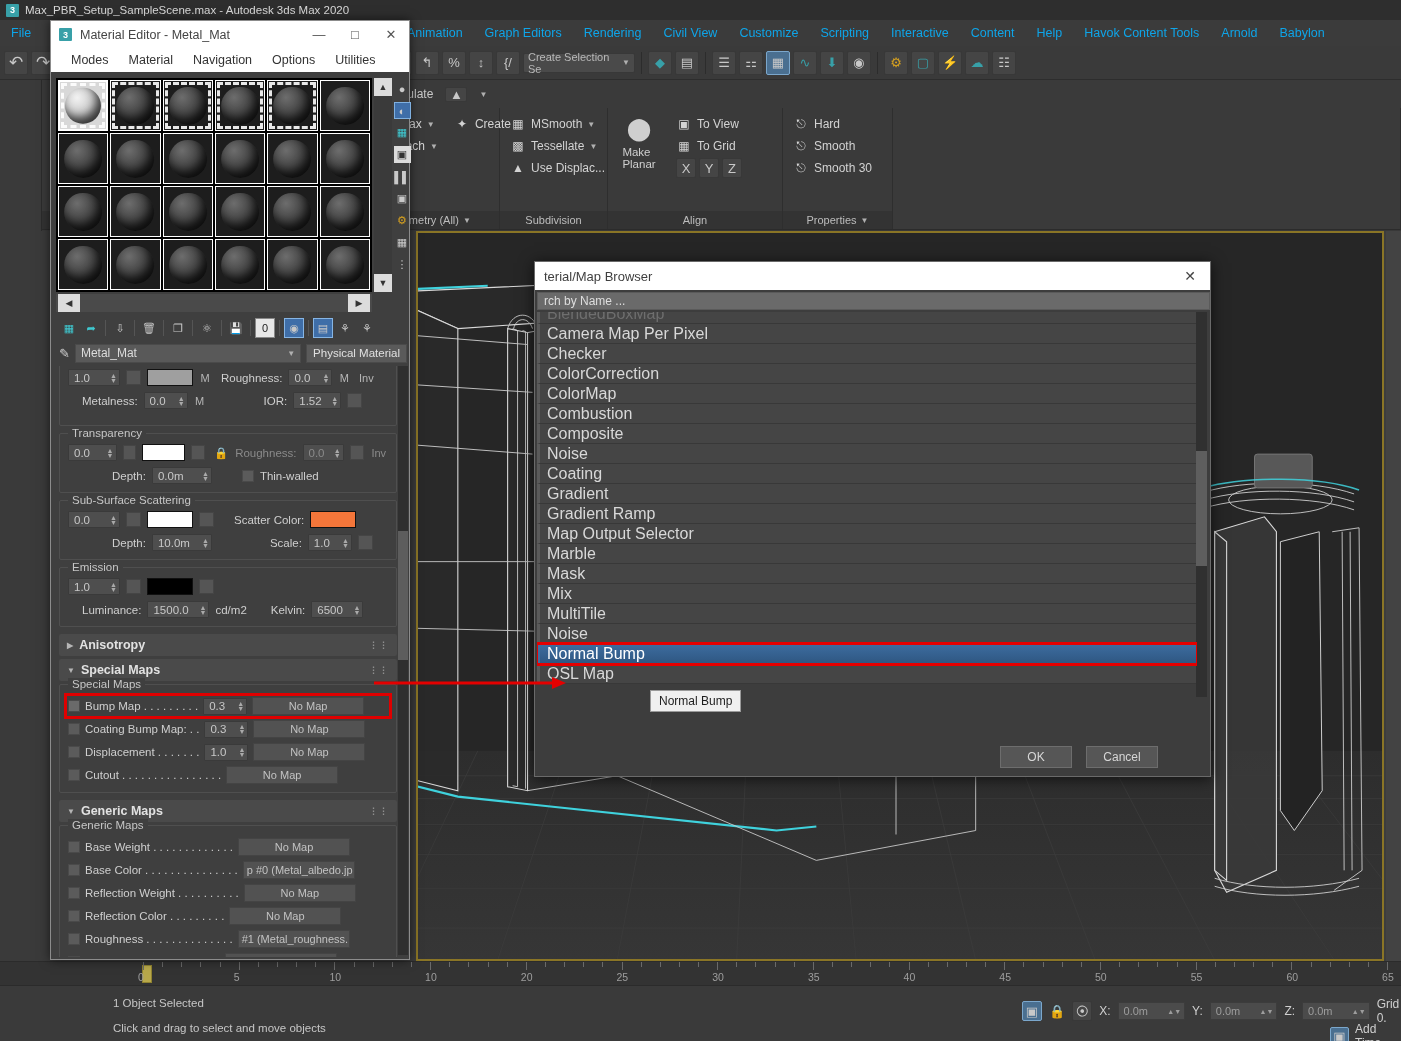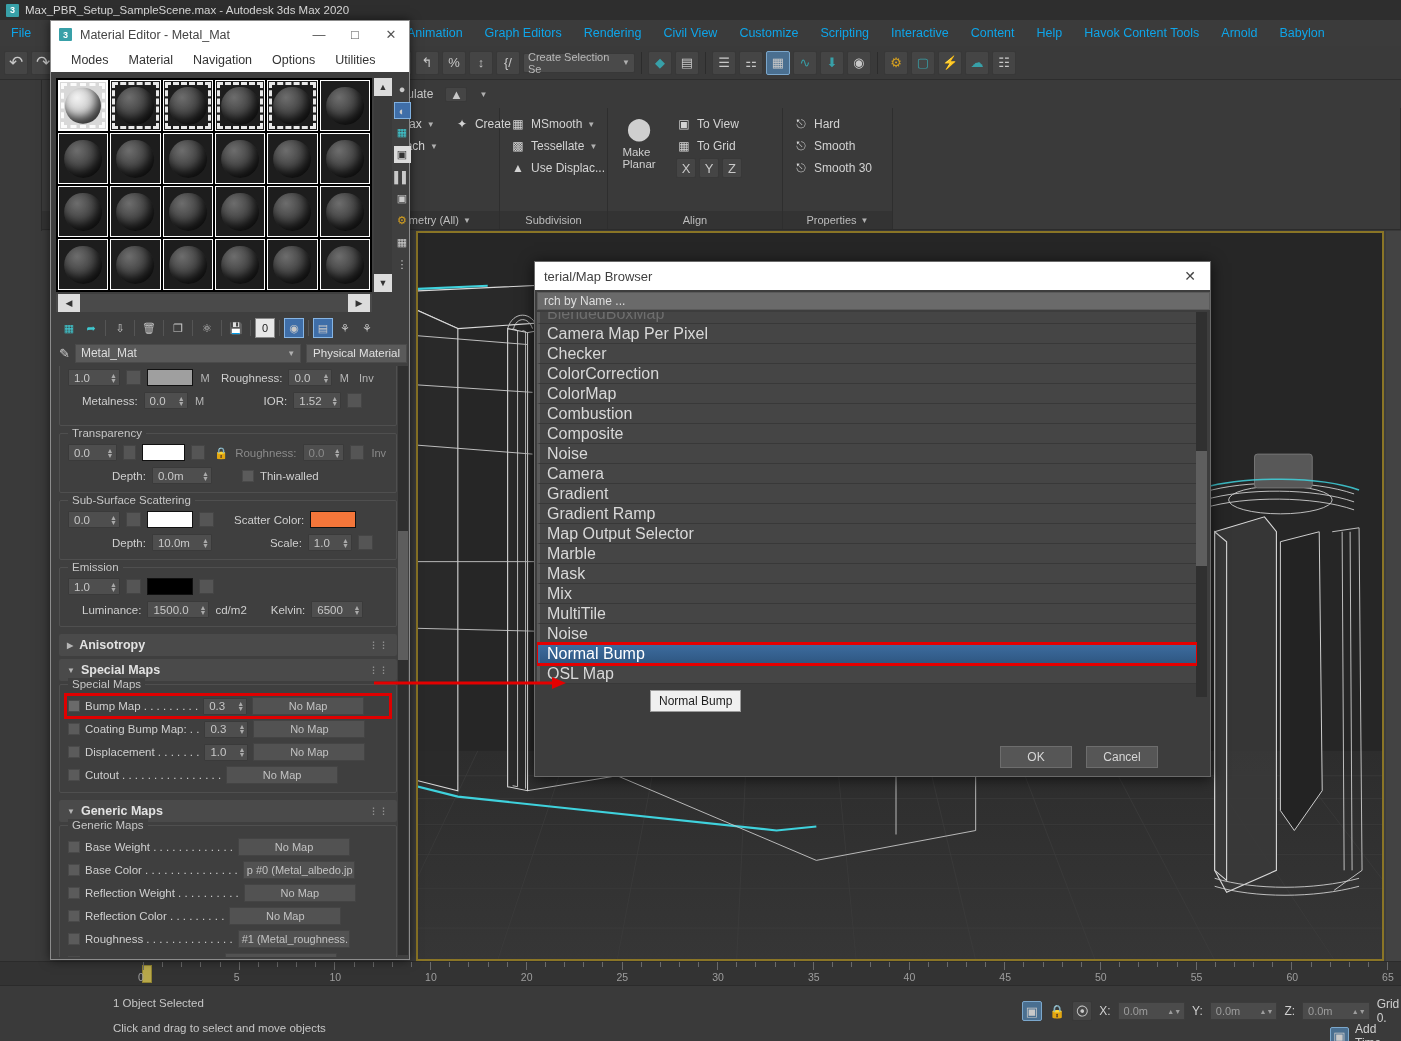--- a/index.html
+++ b/index.html
@@ -1168,21 +1168,21 @@
   </div>
   <div id="mmb-list">
     <div class="mmb-item clipped" style="height:12px;align-items:flex-end;">BlendedBoxMap</div>
     <div class="mmb-item">Camera Map Per Pixel</div>
     <div class="mmb-item">Checker</div>
     <div class="mmb-item">ColorCorrection</div>
     <div class="mmb-item">ColorMap</div>
     <div class="mmb-item">Combustion</div>
     <div class="mmb-item">Composite</div>
     <div class="mmb-item">Noise</div>
-    <div class="mmb-item">Camera</div>
+    <div class="mmb-item">Coating</div>
     <div class="mmb-item">Gradient</div>
     <div class="mmb-item">Gradient Ramp</div>
     <div class="mmb-item">Map Output Selector</div>
     <div class="mmb-item">Marble</div>
     <div class="mmb-item">Mask</div>
     <div class="mmb-item">Mix</div>
     <div class="mmb-item">MultiTile</div>
     <div class="mmb-item">Noise</div>
     <div class="mmb-item selected">Normal Bump</div>
     <div class="mmb-item">OSL Map</div>

